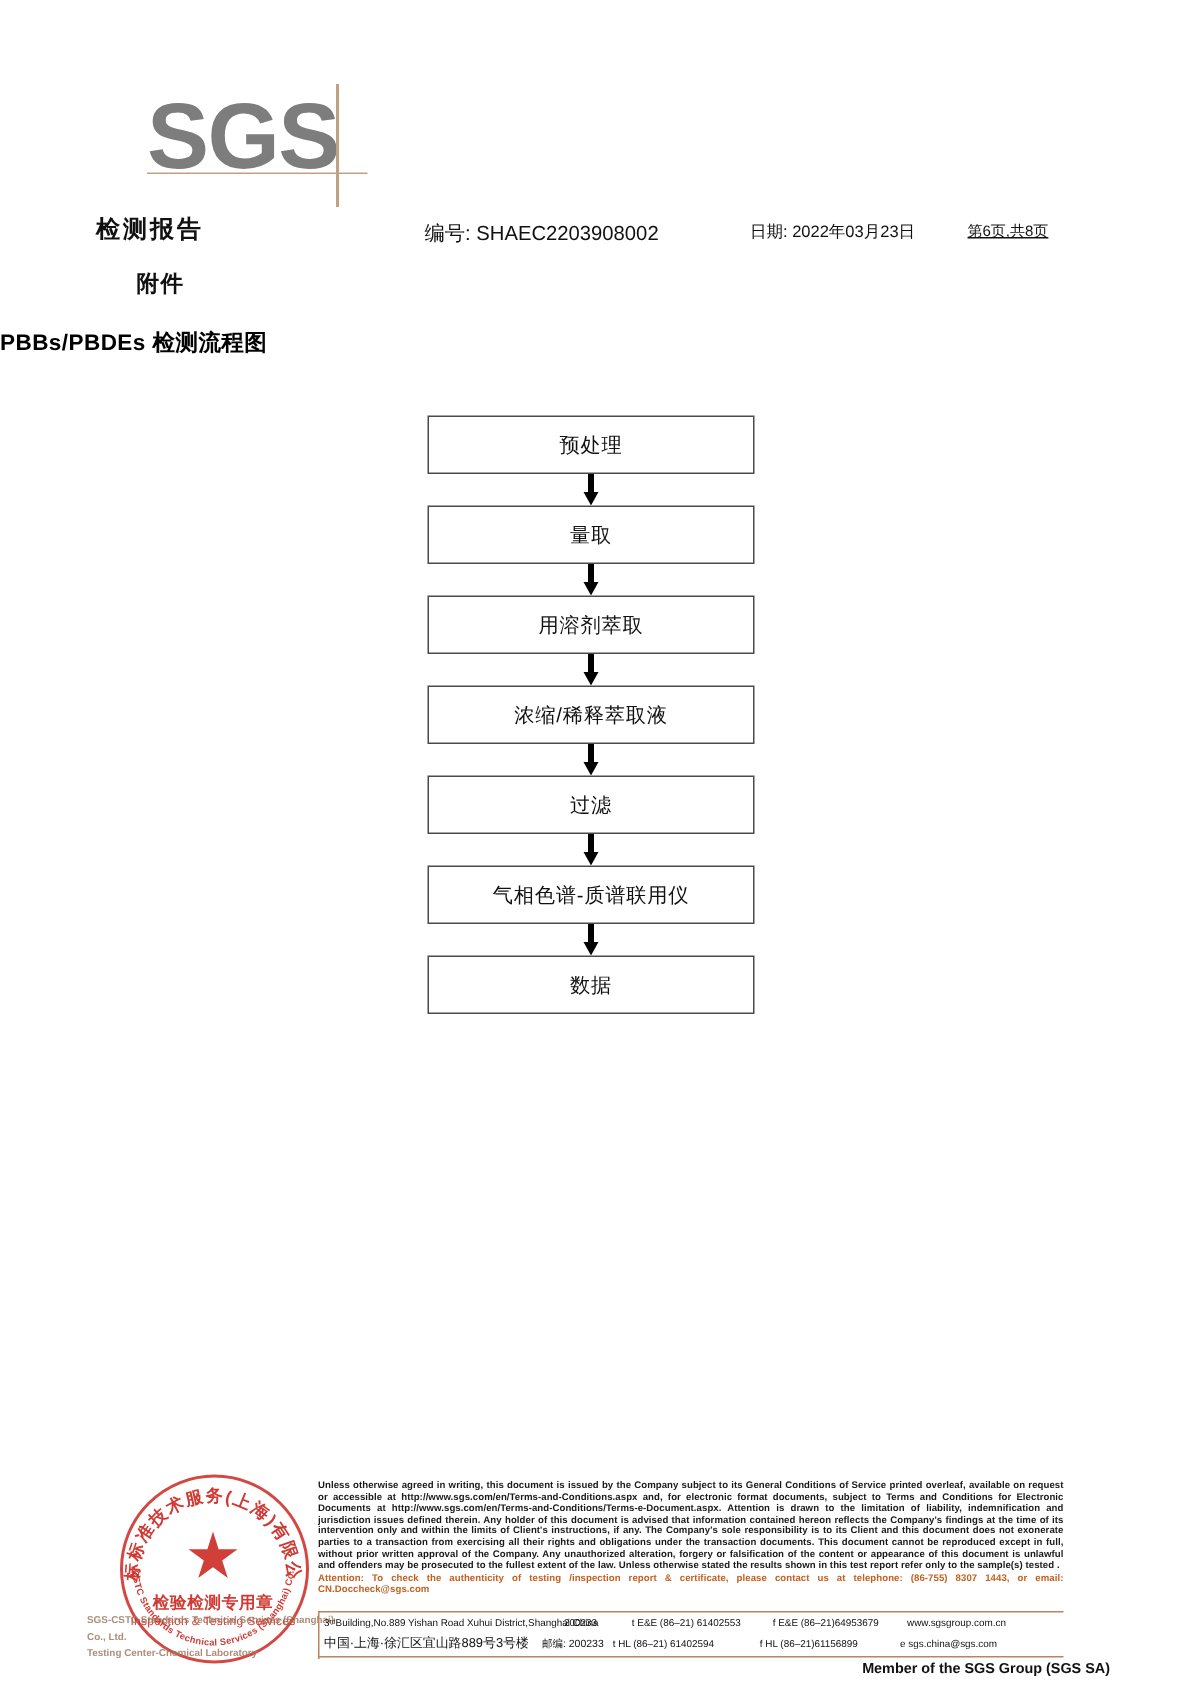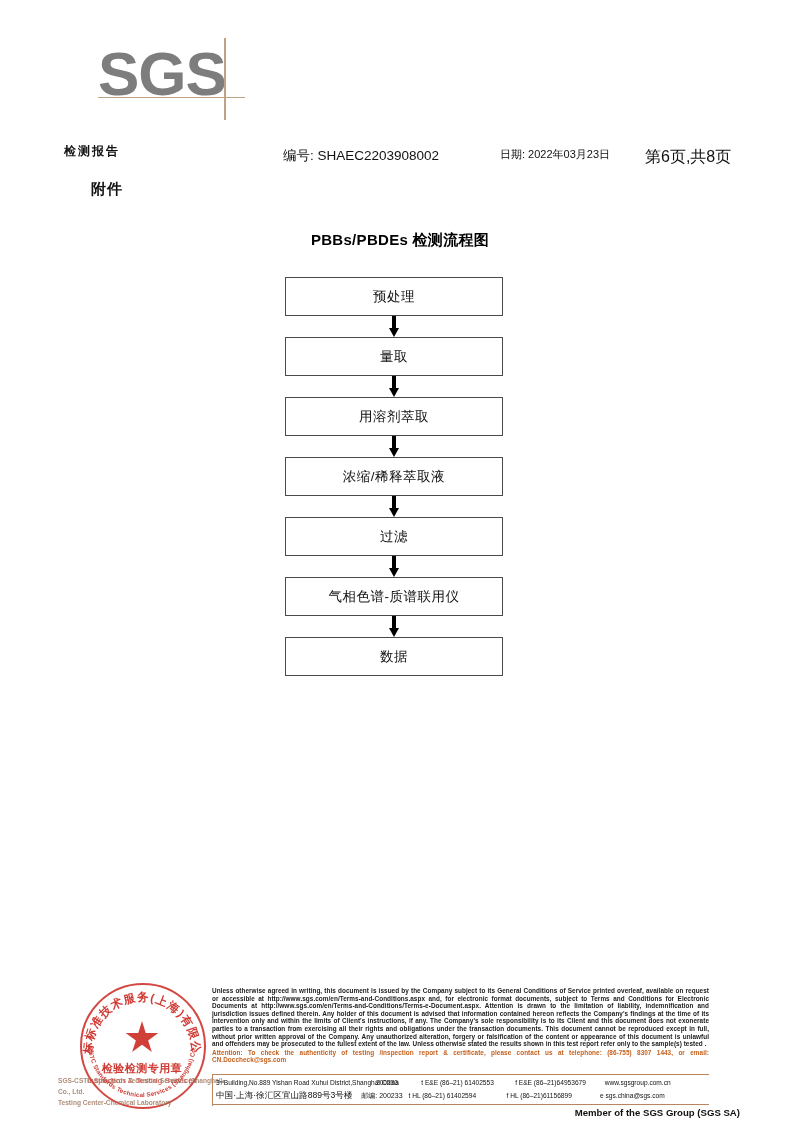--- a/index.html
+++ b/index.html
@@ -16,21 +16,21 @@
     width: 800px;
     height: 1131px;
     background: #fff;
     overflow: hidden;
   }
 
   
   .logo-wrap {
     position: absolute;
     left: 98px;
-    top: 38px;
+    top: 56px;
     width: 180px;
     height: 92px;
   }
   .logo-text {
     position: absolute;
     left: 0;
     top: 2px;
     font-family: "Liberation Sans", "DejaVu Sans", sans-serif;
     font-weight: bold;
     font-size: 62px;
@@ -53,21 +53,21 @@
     width: 147px;
     height: 1.4px;
     background: #c0a183;
   }
 
   
   .hdr-title {
     position: absolute;
     left: 64px;
     top: 143px;
-    font-size: 12px;
+    font-size: 16px;
     font-weight: bold;
     letter-spacing: 2px;
     color: #111;
     text-align: right;
   }
   .hdr-attach {
     position: absolute;
     left: 64px;
     top: 180px;
     font-size: 15px;
@@ -89,37 +89,37 @@
     left: 500px;
     top: 147px;
     font-size: 11px;
     color: #111;
     white-space: nowrap;
   }
   .hdr-page {
     position: absolute;
     left: 645px;
     top: 147px;
-    font-size: 16px;
+    font-size: 10px;
     color: #111;
     white-space: nowrap;
+    text-decoration: underline;
   }
 
   
   .flow-title {
     position: absolute;
     left: 0;
     top: 219px;
     width: 800px;
-    text-align: center;
+    text-align: left;
     font-size: 15px;
     font-weight: bold;
     color: #000;
     letter-spacing: 0.3px;
-    margin-top: 12px;
   }
   .flow {
     position: absolute;
     left: 285px;
     top: 277px;
     width: 218px;
   }
   .flow-box {
     position: relative;
     box-sizing: border-box;

